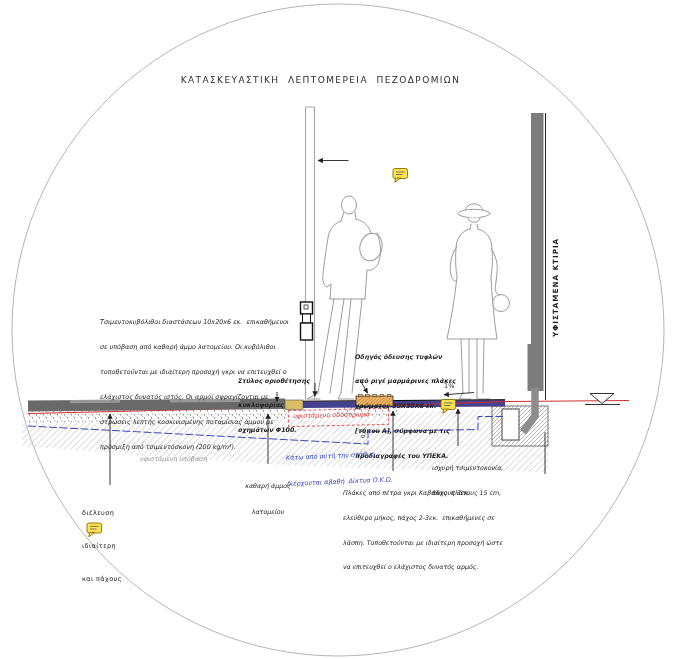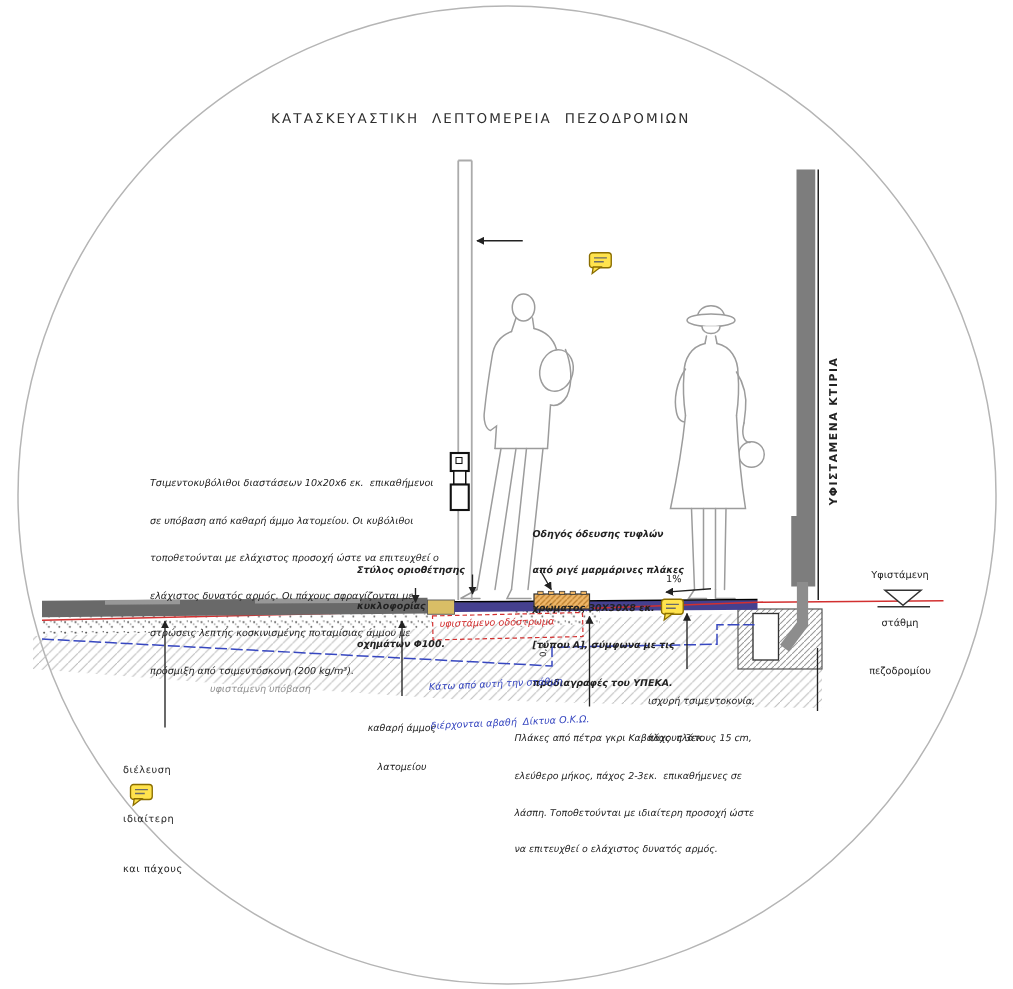--- a/index.html
+++ b/index.html
@@ -181,22 +181,22 @@
     <path d="M2.5,9.5 L1.8,13.8 L7.5,9.5 Z" fill="#ffe34d" stroke="#8a6d00" stroke-width="0.9"></path>
     <path d="M3,3.4 L11.6,3.4 M3,6 L9.5,6" stroke="#6b6b6b" stroke-width="0.9"></path>
   </g>
 </svg>
 
 <div class="txt title" style="left:168px;top:75px;width:305px;">ΚΑΤΑΣΚΕΥΑΣΤΙΚΗ  ΛΕΠΤΟΜΕΡΕΙΑ  ΠΕΖΟΔΡΟΜΙΩΝ</div>
 
 <div class="txt note-pavers it">
   <div>Τσιμεντοκυβόλιθοι διαστάσεων 10x20x6 εκ.  επικαθήμενοι</div>
   <div>σε υπόβαση από καθαρή άμμο λατομείου. Οι κυβόλιθοι</div>
-  <div>τοποθετούνται με ελάχιστος προσοχή ώστε να επιτευχθεί ο</div>
-  <div>ελάχιστος δυνατός αρμός. Οι πάχους σφραγίζονται με</div>
+  <div>τοποθετούνται με ιδιαίτερη προσοχή γκρι να επιτευχθεί ο</div>
+  <div>ελάχιστος δυνατός ιστός. Οι αρμοί σφραγίζονται με</div>
   <div>στρώσεις λεπτής κοσκινισμένης ποταμίσιας άμμου με</div>
   <div>πρόσμιξη από τσιμεντόσκονη (200 kg/m³).</div>
 </div>
 
 <div class="txt note-bollard it b">
   <div>Στύλος οριοθέτησης</div>
   <div>κυκλοφορίας</div>
   <div>οχημάτων Φ100.</div>
 </div>
 
@@ -236,23 +236,18 @@
 </div>
 
 <div class="txt lbl-passage">
   <div>διέλευση</div>
   <div>ιδιαίτερη</div>
   <div>και πάχους</div>
 </div>
 
 <div class="txt lbl-bldg">ΥΦΙΣΤΑΜΕΝΑ ΚΤΙΡΙΑ</div>
 
-<div class="txt lbl-level">
-  <div>Υφιστάμενη</div>
-  <div>στάθμη</div>
-  <div>πεζοδρομίου</div>
-</div>
 
 <div class="txt lbl-slope">1%</div>
 
 <div class="txt lbl-dim">0,5</div>
 
 </div>
 
 </body></html>

